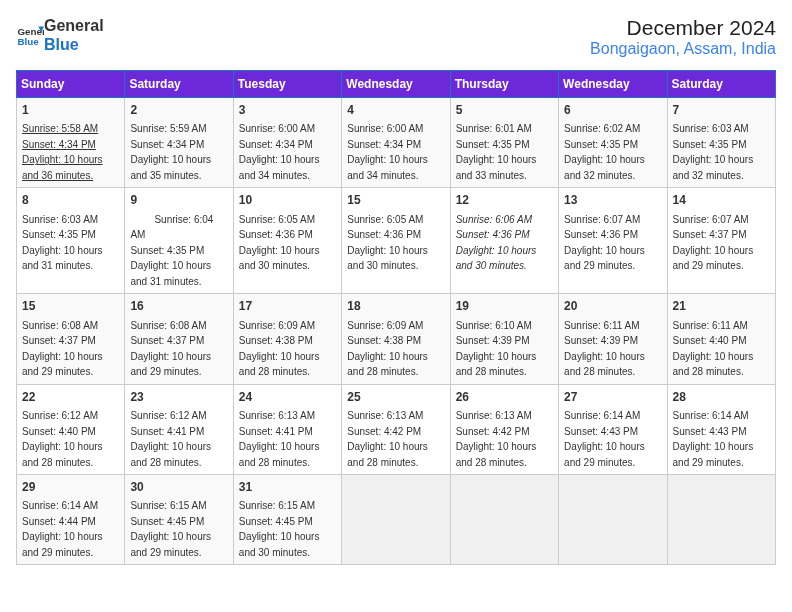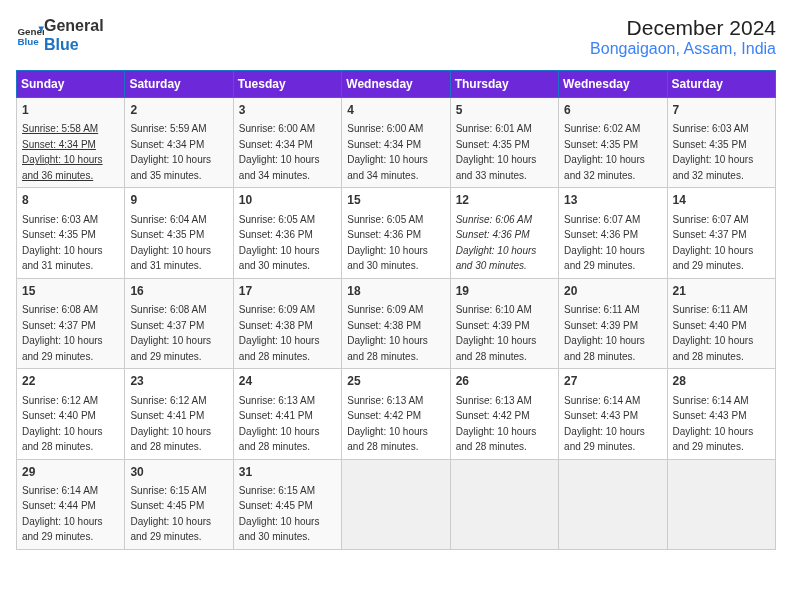--- a/index.html
+++ b/index.html
@@ -142,21 +142,21 @@
         <td><span class="day-num">7</span><span class="day-detail" style="white-space: pre-line;">Sunrise: 6:03 AM
 Sunset: 4:35 PM
 Daylight: 10 hours
 and 32 minutes.</span></td>
       </tr>
       <tr>
         <td><span class="day-num">8</span><span class="day-detail" style="white-space: pre-line;">Sunrise: 6:03 AM
 Sunset: 4:35 PM
 Daylight: 10 hours
 and 31 minutes.</span></td>
-        <td><span class="day-num">9</span><span class="day-detail" style="white-space: pre-line;">Sunrise: 6:04 AM
+        <td><span class="day-num">9</span><span class="day-detail" style="white-space: pre-line; margin-left: 24px;">Sunrise: 6:04 AM
 Sunset: 4:35 PM
 Daylight: 10 hours
 and 31 minutes.</span></td>
         <td><span class="day-num">10</span><span class="day-detail" style="white-space: pre-line;">Sunrise: 6:05 AM
 Sunset: 4:36 PM
 Daylight: 10 hours
 and 30 minutes.</span></td>
         <td><span class="day-num">15</span><span class="day-detail" style="white-space: pre-line;">Sunrise: 6:05 AM
 Sunset: 4:36 PM
 Daylight: 10 hours

